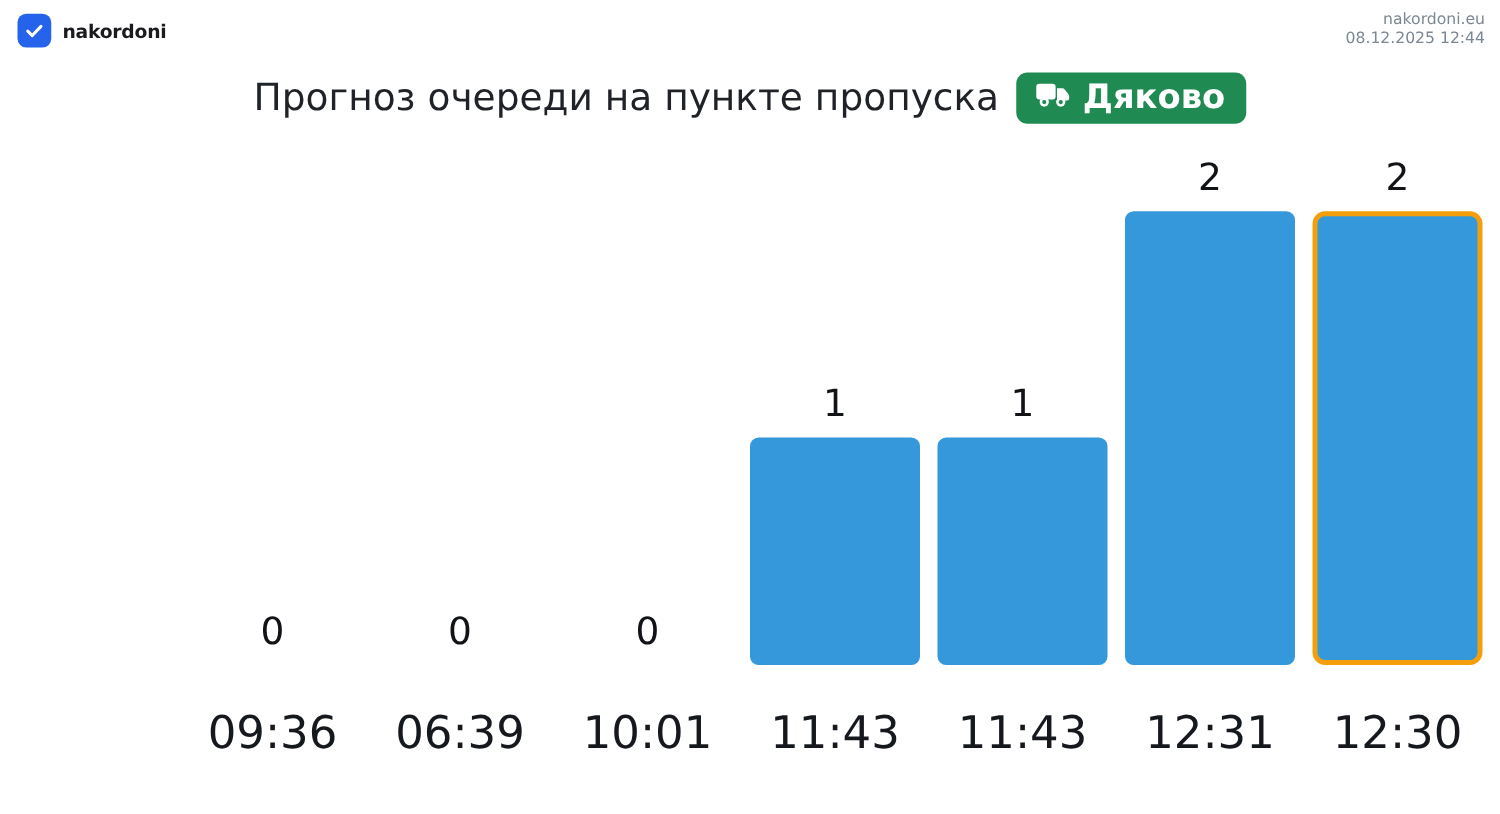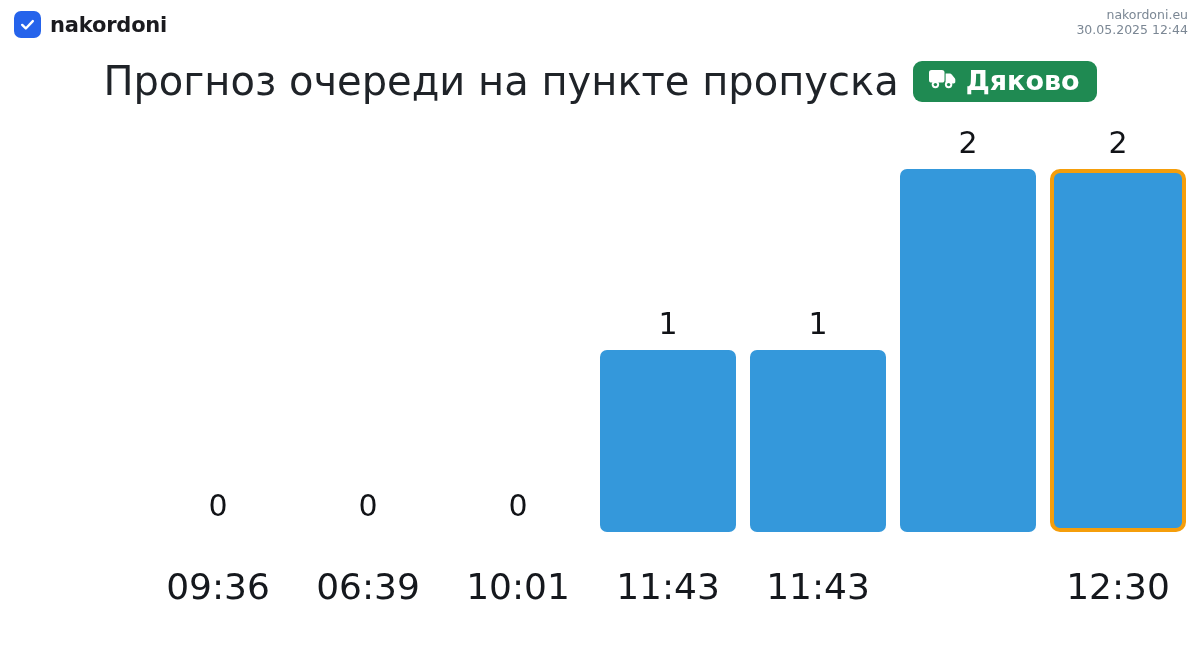--- a/index.html
+++ b/index.html
@@ -32,21 +32,21 @@
     width: 27px;
     height: 27px;
     border-radius: 7px;
     background: #2563eb;
     display: flex;
     align-items: center;
     justify-content: center;
   }
   .brand-mark svg { display: block; }
   .brand-name {
-    font-size: 21px;
+    font-size: 15px;
     font-weight: bold;
     color: #1b1b1f;
     letter-spacing: -0.2px;
   }
 
   .meta {
     position: absolute;
     right: 12px;
     top: 7px;
     text-align: right;
@@ -60,21 +60,21 @@
     position: absolute;
     left: 0;
     right: 0;
     top: 58px;
     display: flex;
     align-items: center;
     justify-content: center;
     gap: 14px;
   }
   .title-text {
-    font-size: 40px;
+    font-size: 30px;
     color: #1f2328;
     font-weight: normal;
     white-space: nowrap;
   }
   .badge {
     display: inline-flex;
     align-items: center;
     gap: 8px;
     background: #1f8a52;
     border-radius: 9px;
@@ -146,21 +146,21 @@
     <span class="brand-mark">
       <svg width="17" height="17" viewBox="0 0 24 24" aria-hidden="true">
         <path d="M4.5 12.6 L9.6 17.6 L19.5 7.2" fill="none" stroke="#ffffff" stroke-width="3.4" stroke-linecap="round" stroke-linejoin="round"></path>
       </svg>
     </span>
     <span class="brand-name">nakordoni</span>
   </div>
 
   <div class="meta">
     <div>nakordoni.eu</div>
-    <div>30.05.2025 12:44</div>
+    <div>08.12.2025 12:44</div>
   </div>
 
   <div class="title-row">
     <span class="title-text">Прогноз очереди на пункте пропуска</span>
     <span class="badge">
       <span class="badge-icon">
         <svg width="30" height="23" viewBox="0 0 30 23" aria-hidden="true">
           <rect x="1" y="3" width="15.5" height="12.5" rx="2.6" fill="#ffffff"></rect>
           <path d="M17.6 6.6 h4.3 c0.7 0 1.3 0.3 1.8 0.9 l3.1 3.8 c0.3 0.4 0.5 0.9 0.5 1.4 v2.1
                    c0 0.9 -0.7 1.6 -1.6 1.6 h-8.1 z" fill="#ffffff"></path>
@@ -193,20 +193,21 @@
         <div class="tick">11:43</div>
       </div>
       <div class="col" style="left: 750px;">
         <div class="bar" style="height: 182px; background: rgb(52, 152, 219);"></div>
         <div class="val" style="bottom: 312px;">1</div>
         <div class="tick">11:43</div>
       </div>
       <div class="col" style="left: 900px;">
         <div class="bar" style="height: 363px; background: rgb(52, 152, 219);"></div>
         <div class="val" style="bottom: 493px;">2</div>
+        <div class="tick">12:31</div>
       </div>
       <div class="col" style="left: 1050px;">
         <div class="bar is-current" style="height: 363px; background: rgb(52, 152, 219); border-color: rgb(245, 158, 11);"></div>
         <div class="val" style="bottom: 493px;">2</div>
         <div class="tick">12:30</div>
       </div>
     </div>
 
 </div>
 

